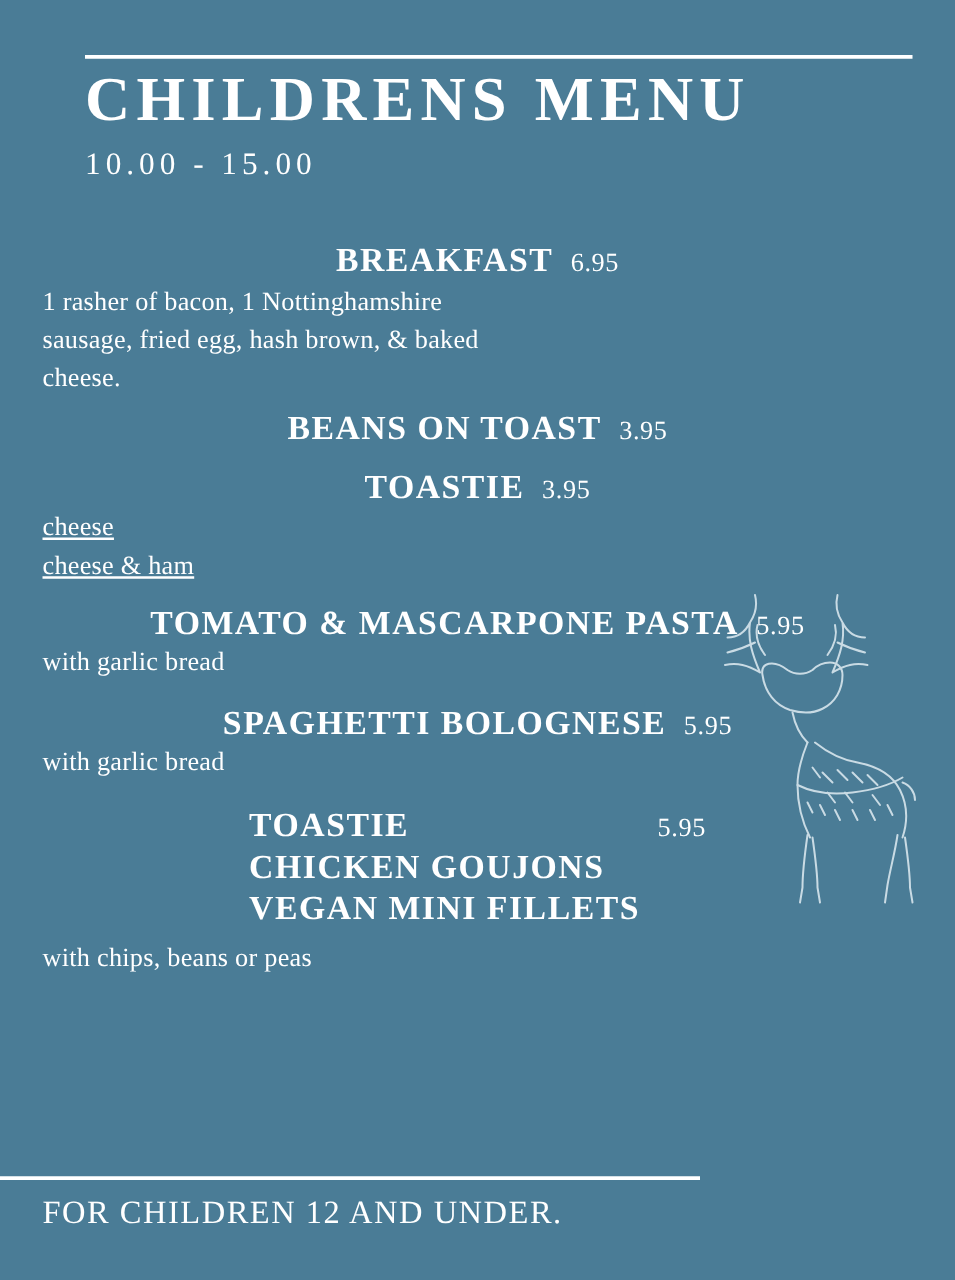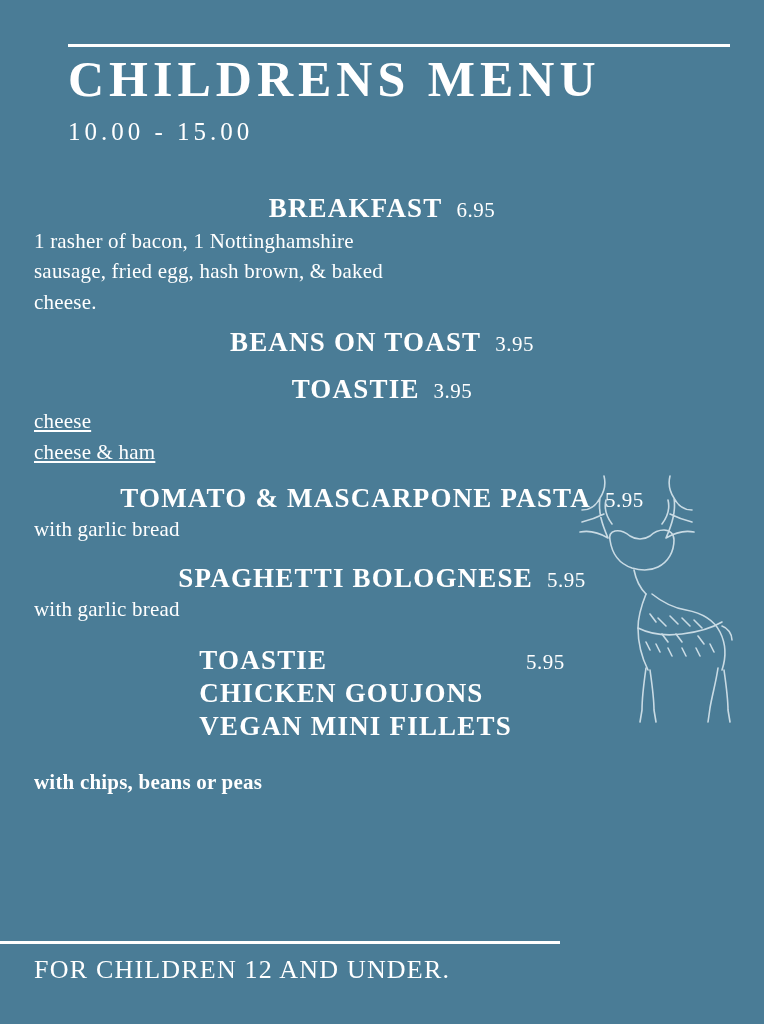--- a/index.html
+++ b/index.html
@@ -94,21 +94,21 @@
   .item.breakfast { margin-bottom: 10px; }
   .item.breakfast .item-desc { margin-top: 2px; }
   .item.beans { margin-bottom: 16px; }
   .item.toastie { margin-bottom: 16px; }
   .item.toastie .item-desc { margin-top: 1px; text-decoration: underline; }
   .item.pasta { margin-bottom: 18px; }
   .item.pasta .item-desc { margin-top: 0px; }
   .item.spag { margin-bottom: 20px; }
   .item.spag .item-desc { margin-top: 0px; }
   .item.mains .item-name { line-height: 1.22; }
-  .item.mains .item-desc { margin-top: 24px; font-weight: bold; }
+  .item.mains .item-desc { margin-top: 8px; }
 
   .mains-names { display: block; }
 
   .bottom-rule {
     position: absolute;
     left: 0px;
     top: 941px;
     width: 560px;
     height: 3px;
     background: #ffffff;

